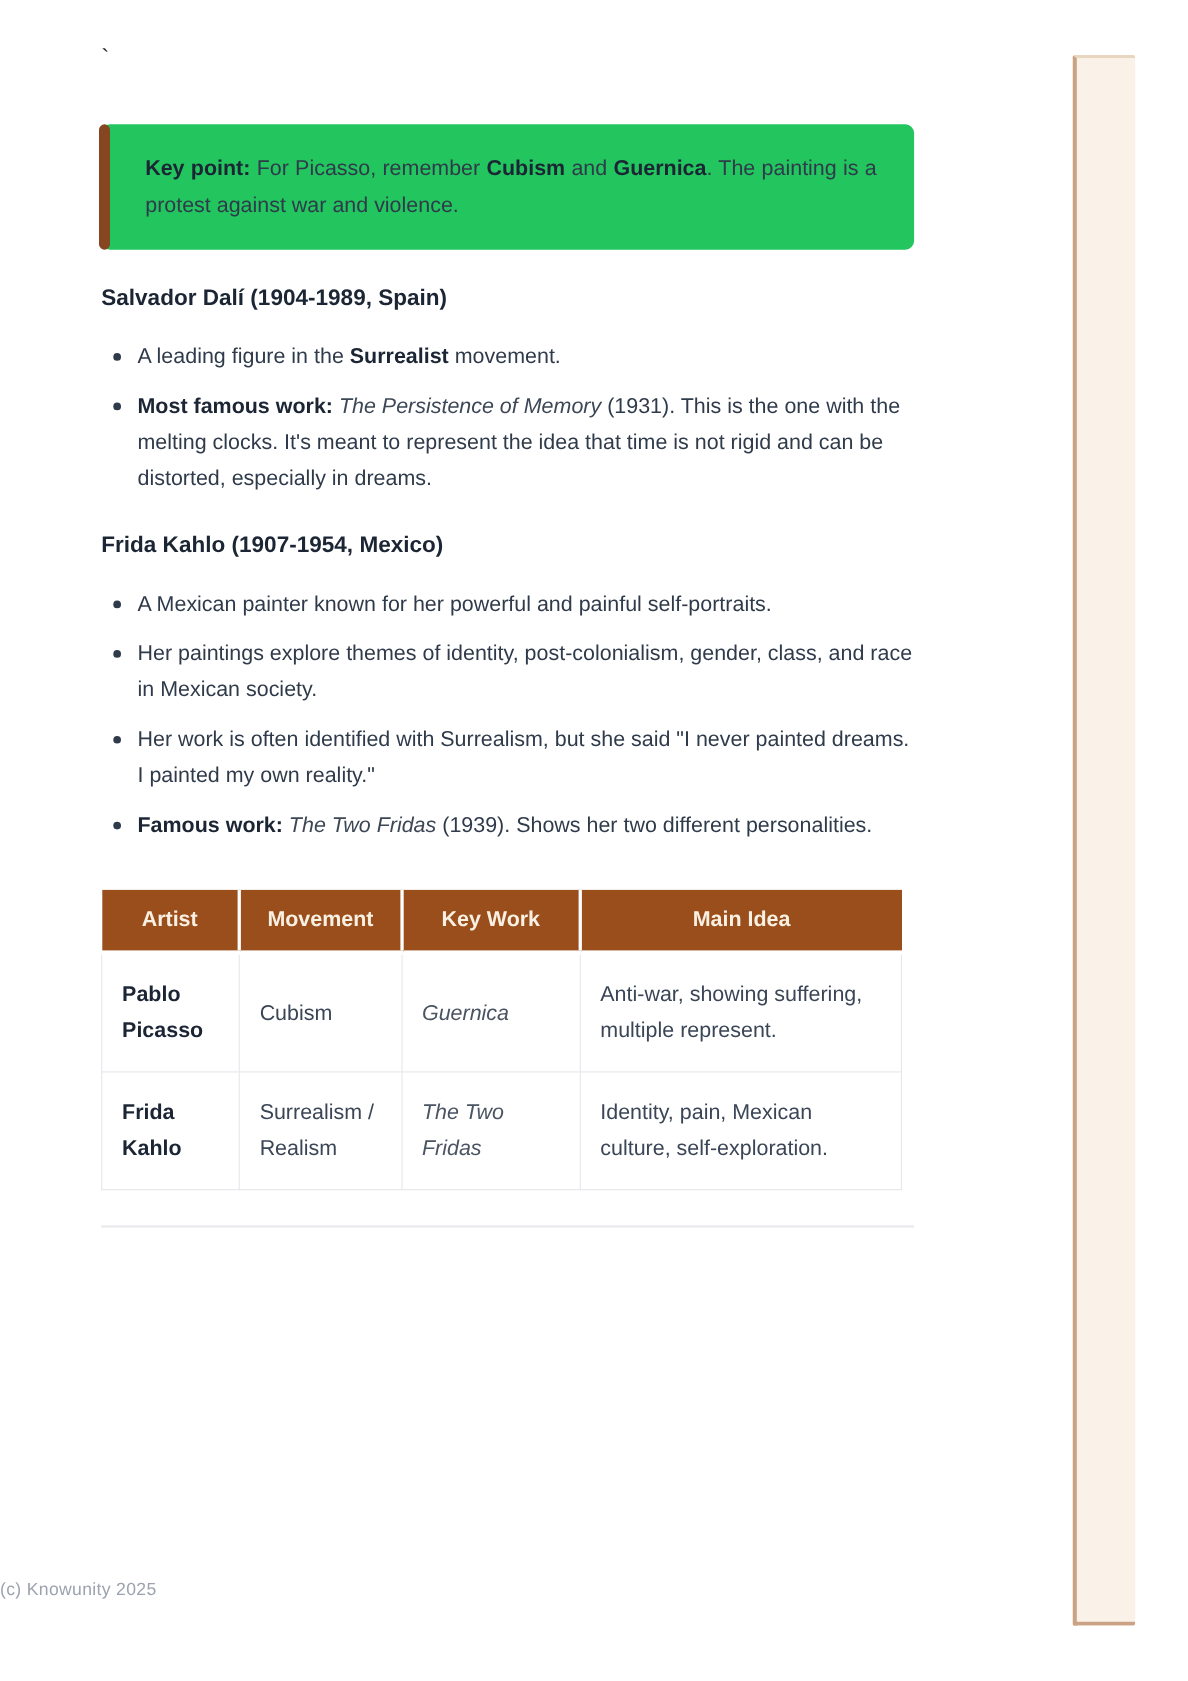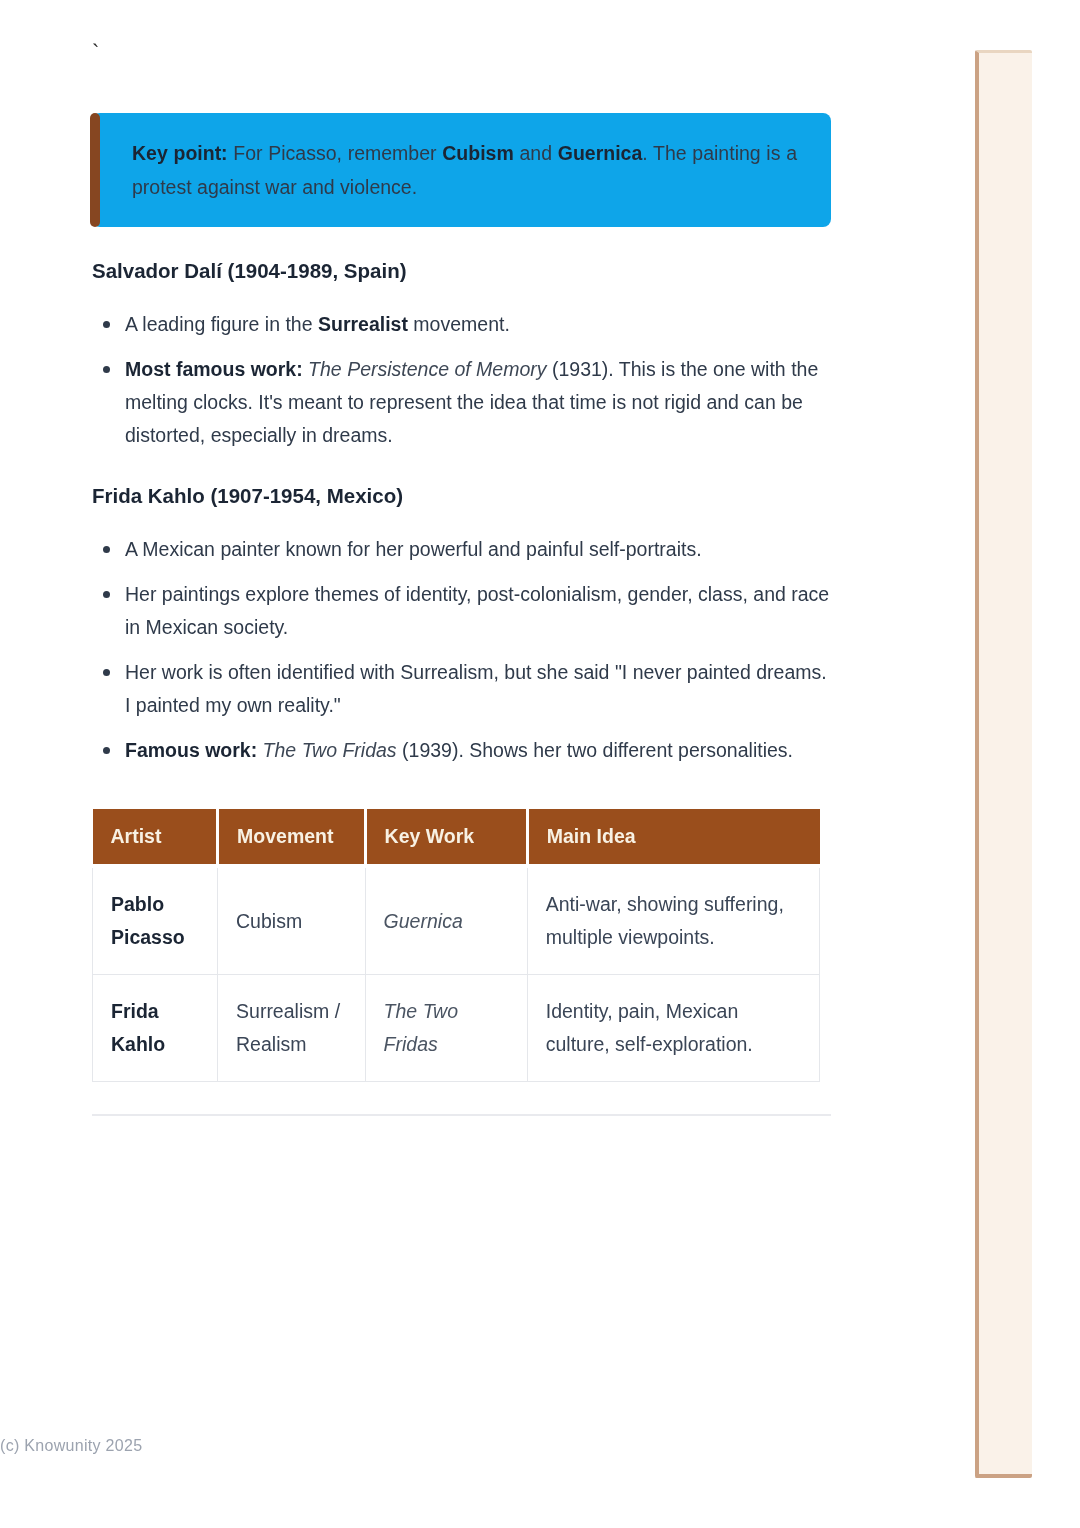--- a/index.html
+++ b/index.html
@@ -10,21 +10,21 @@
   .stripe{
     position:absolute;left:975px;top:50px;width:57px;height:1428px;box-sizing:border-box;
     background:#FAF2E9;border-left:4px solid #CBA284;border-top:3px solid #E9D6C1;
     border-bottom:4px solid #CBA284;border-radius:2px;z-index:1;
   }
   .stray-mark{
     position:absolute;left:92px;top:40px;font-size:22px;color:#2b2b2b;z-index:3;
   }
   .content{position:absolute;left:92px;top:0;width:739px;z-index:2;}
   .callout{
-    position:relative;margin-top:113px;background:#0ea5e9;border-radius:8px;
+    position:relative;margin-top:113px;background:#22c55e;border-radius:8px;
     padding:23px 34px 23px 40px;font-size:19.5px;line-height:34px;text-align:justify;
   }
   .callout-bar{
     position:absolute;left:-2px;top:0;width:10px;height:100%;
     background:#864621;border-radius:6px;
   }
   .section-heading{
     margin:30px 0 0;font-size:20.5px;line-height:28px;font-weight:700;color:#1B2534;
   }
   ul.bullets{list-style:none;margin:23px 0 0;padding:0;}
@@ -33,21 +33,21 @@
   }
   ul.bullets li:first-child{margin-top:0;}
   ul.bullets li::before{
     content:"";position:absolute;left:11px;top:13px;width:7px;height:7px;
     border-radius:50%;background:#2F3A4A;
   }
   .b{font-weight:700;color:#1B2534;}
   .i{font-style:italic;color:#3D4755;}
   table.summary{margin-top:42px;width:728px;border-collapse:collapse;table-layout:fixed;}
   table.summary th{
-    background:#9A4E1C;color:#F8F1E3;font-size:19.5px;font-weight:700;text-align:left;
+    background:#9A4E1C;color:#F8F1E3;font-size:19.5px;font-weight:700;text-align:center;
     padding:16px 18px;border-right:3px solid #ffffff;border-bottom:4px solid #ffffff;
   }
   table.summary th:last-child{border-right:none;}
   table.summary td{
     border:1px solid #E5E7EB;font-size:19.5px;line-height:33px;padding:20px 18px;
     vertical-align:middle;color:#3A4556;background:#ffffff;word-wrap:break-word;
   }
   table.summary tr.alt td{background:#F7F8FA;}
   table.summary td.artist{font-weight:700;color:#1B2534;}
   table.summary td.keywork{font-style:italic;color:#4A5462;}
@@ -98,21 +98,21 @@
         <th>Movement</th>
         <th>Key Work</th>
         <th>Main Idea</th>
       </tr>
     </thead>
     <tbody>
       <tr>
         <td class="artist">Pablo Picasso</td>
         <td>Cubism</td>
         <td class="keywork">Guernica</td>
-        <td>Anti-war, showing suffering, multiple viewpoints.</td>
+        <td>Anti-war, showing suffering, multiple represent.</td>
       </tr>
       <tr>
         <td class="artist">Frida Kahlo</td>
         <td>Surrealism / Realism</td>
         <td class="keywork">The Two Fridas</td>
         <td>Identity, pain, Mexican culture, self-exploration.</td>
       </tr>
     </tbody>
   </table>
 

